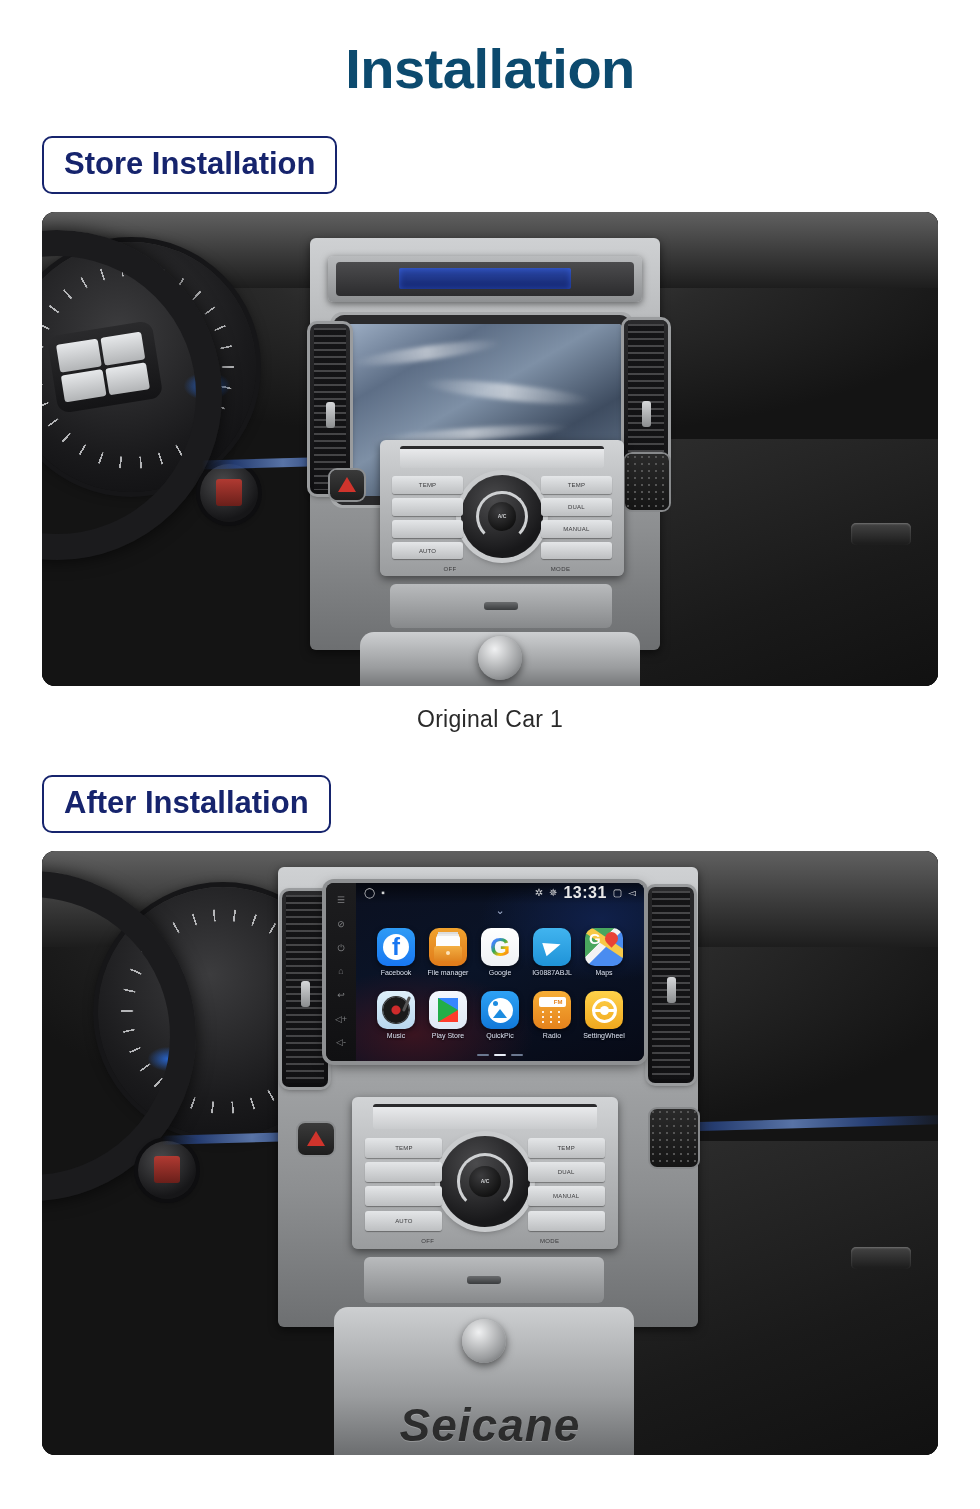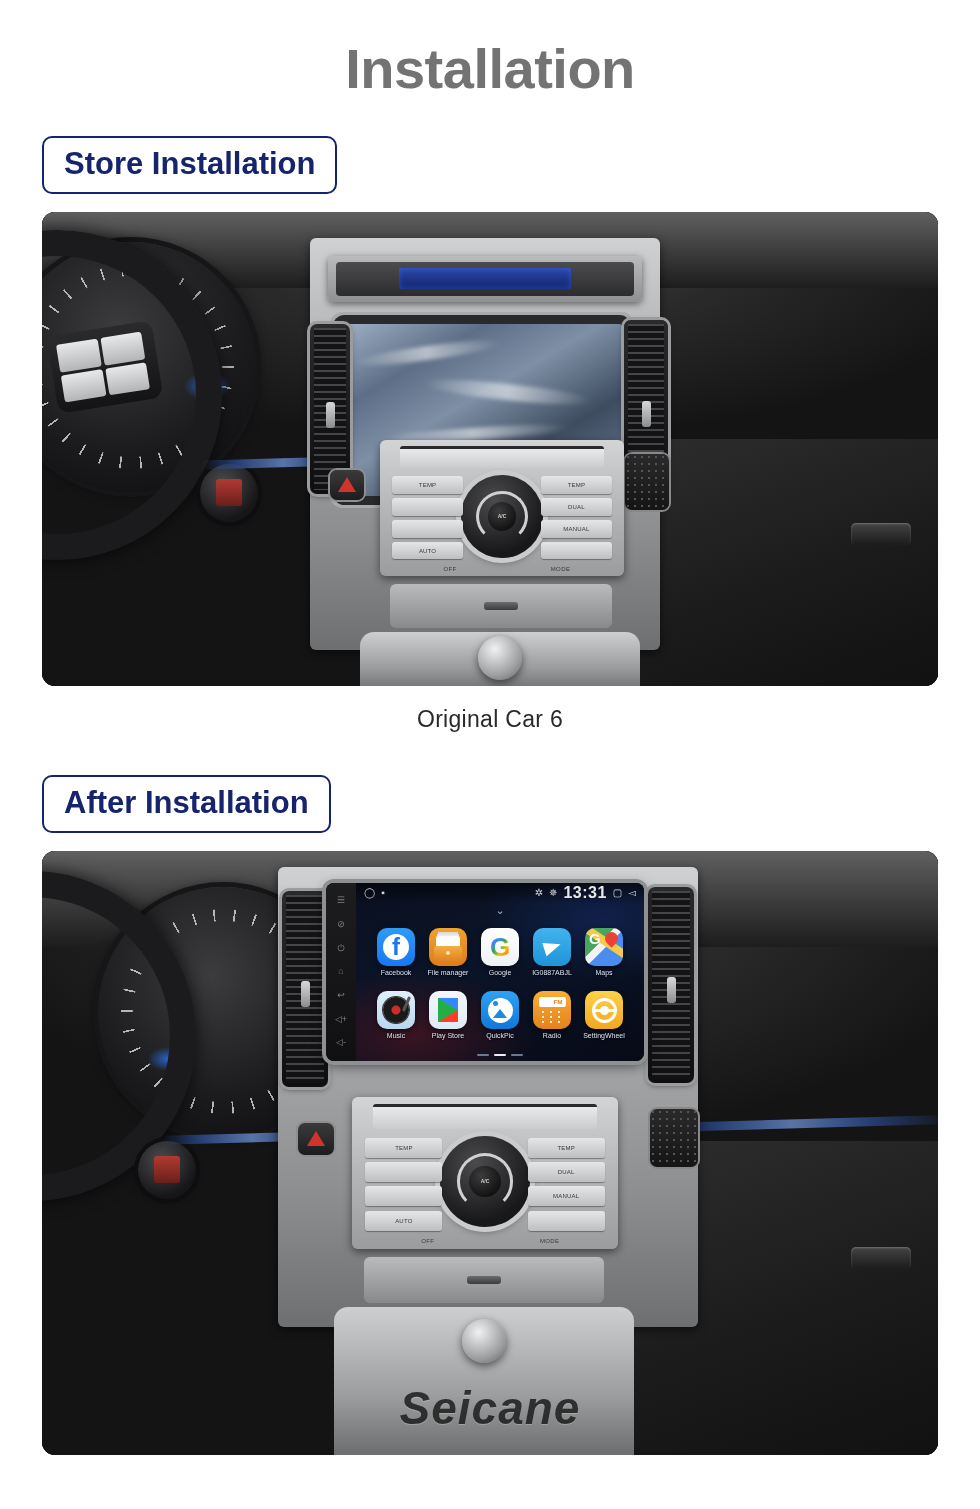--- a/index.html
+++ b/index.html
@@ -15,21 +15,21 @@
     height: 1509px;
     background: #ffffff;
     overflow: hidden;
   }
 
   
   .page-title {
     text-align: center;
     font-size: 56px;
     font-weight: bold;
-    color: #737373;
+    color: #0c4a6e;
     letter-spacing: -0.5px;
     padding-top: 38px;
     line-height: 1.1;
   }
 
   
   .badge-row { padding: 0 0 0 42px; }
   .section-badge {
     display: inline-block;
     border: 2px solid #16246d;
@@ -453,21 +453,21 @@
   }
 
   .ic-wheel { background: linear-gradient(180deg,#ffd24a,#f0a81e); }
   .ic-wheel .w { width:25px;height:25px;border-radius:50%;border:3px solid #fff; position:relative; }
   .ic-wheel .w::before { content:""; position:absolute; left:50%; top:50%; width:9px;height:9px;margin:-4.5px 0 0 -4.5px;border-radius:50%;background:#fff; }
   .ic-wheel .w::after { content:""; position:absolute; left:50%; top:50%; width:19px;height:3px;margin:-1.5px 0 0 -9.5px;background:#fff; }
 
   
   .watermark {
     position:absolute;
-    left: 0; right: 0; bottom: 20px;
+    left: 0; right: 0; bottom: 3px;
     text-align:center;
     font-style: italic;
     font-weight: bold;
     font-size: 46px;
     color: rgba(20,20,20,.82);
     letter-spacing: 1px;
     text-shadow: 0 1px 0 rgba(255,255,255,.22);
     font-family: "Liberation Sans", sans-serif;
   }
 </style>
@@ -558,21 +558,21 @@
       <div class="tray" style="left:348px; top:372px; width:222px; height:44px;">
         <div class="tray-notch"></div>
       </div>
 
       <div class="tunnel" style="left:318px; top:420px; width:280px; height:60px;">
         <div class="shift-knob"></div>
       </div>
     </div>
   </div>
 
-  <div class="caption">Original Car  6</div>
+  <div class="caption">Original Car  1</div>
 
   <div class="badge-row">
     <div class="section-badge badge-after">After Installation</div>
   </div>
 
   <div class="photo photo-after">
     <div class="scene">
       <div class="dash-bg"></div>
       <div class="dash-top"></div>
 

